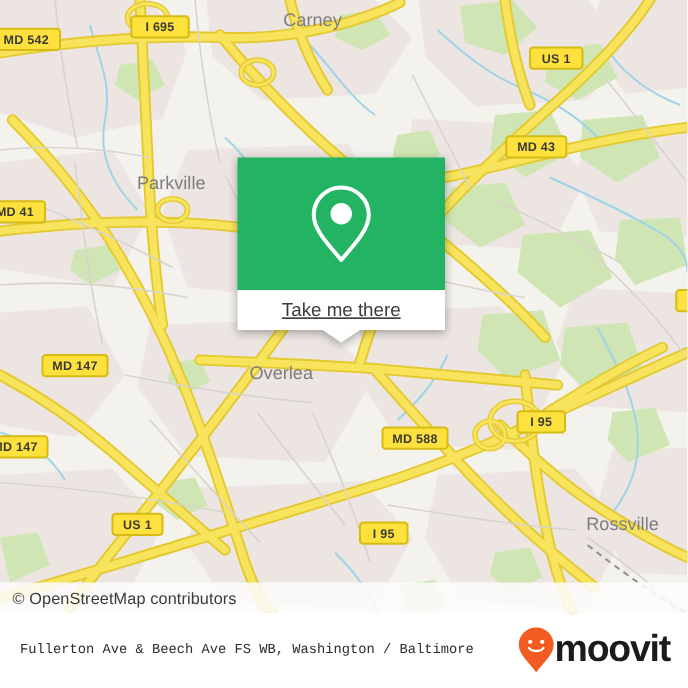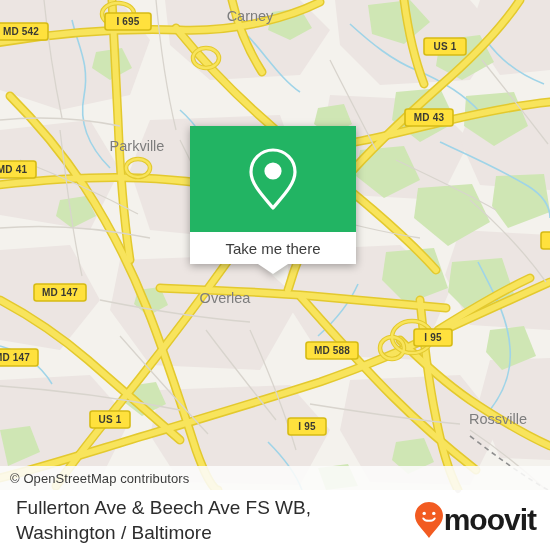--- a/index.html
+++ b/index.html
@@ -26,20 +26,21 @@
     font-size:13px;color:#3b3b3b;letter-spacing:.1px;
     padding-left:10px;box-sizing:border-box;
     z-index:6;
   }
 
   
   #popup{
     position:absolute;left:190px;top:126px;width:166px;
     z-index:8;
     filter:drop-shadow(0 2px 4px rgba(0,0,0,.33));
+    text-decoration:underline;
   }
   #popup-head{
     height:106px;background:#22b463;
     display:flex;align-items:center;justify-content:center;
   }
   #popup-body{
     height:32px;background:#ffffff;
     display:flex;align-items:center;justify-content:center;
     font-size:15px;color:#3c3c3c;
   }
@@ -56,22 +57,23 @@
     background:#ffffff;overflow:hidden;
   }
   #footer-wm{position:absolute;left:0;top:-490px;width:550px;height:550px;opacity:.30;}
   #footer-wm svg{display:block;}
   #footer-inner{
     position:relative;z-index:2;height:60px;
     display:flex;align-items:center;justify-content:space-between;
     padding:0 14px 0 16px;box-sizing:border-box;
   }
   #place-name{
-    font-size:19px;color:#2d2d2d;line-height:1.32;
+    font-size:11px;color:#2d2d2d;line-height:1.32;
     max-width:390px;
+    font-family:Liberation Mono, monospace;
   }
   #brand{display:flex;align-items:center;gap:0;flex:none;}
   #brand-word{
     font-size:30px;font-weight:bold;color:#1b1b1b;
     letter-spacing:-1px;line-height:1;
   }
 
   
   .shield-rect{fill:#ffe13d;stroke:#d6bb15;stroke-width:1.6;}
   .shield-txt{fill:#3a3a34;font-family:"Liberation Sans",sans-serif;font-size:10px;font-weight:bold;letter-spacing:.2px;}

